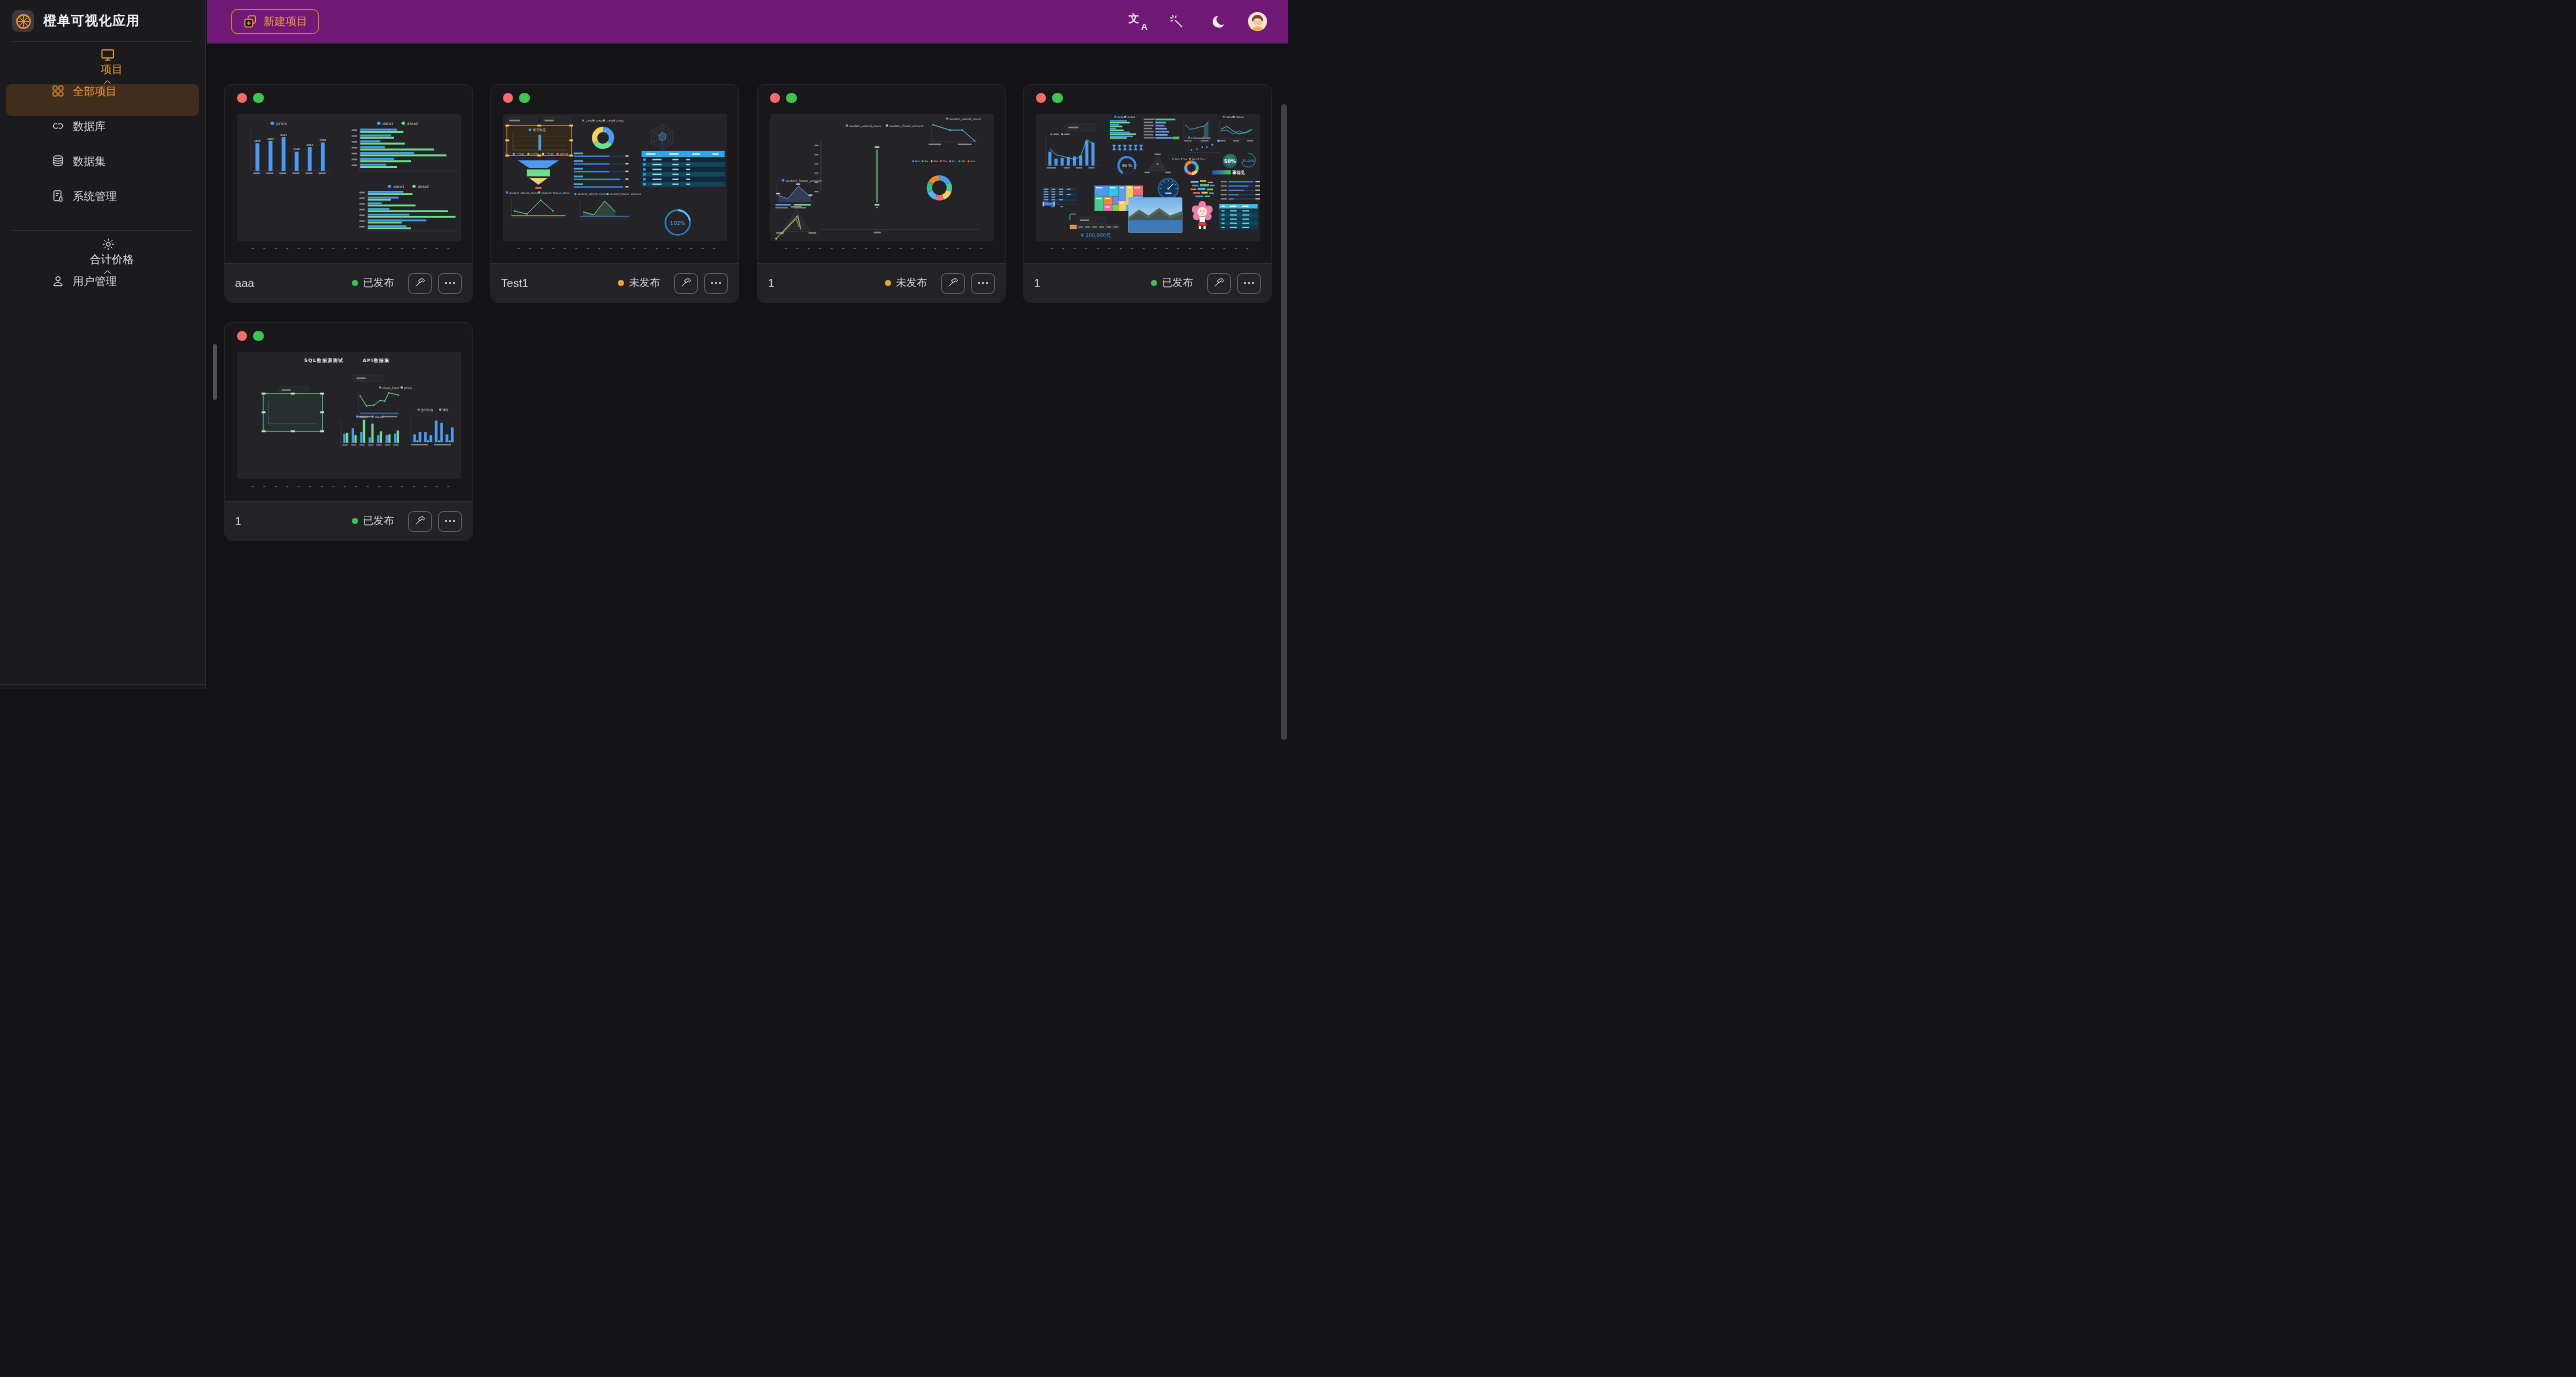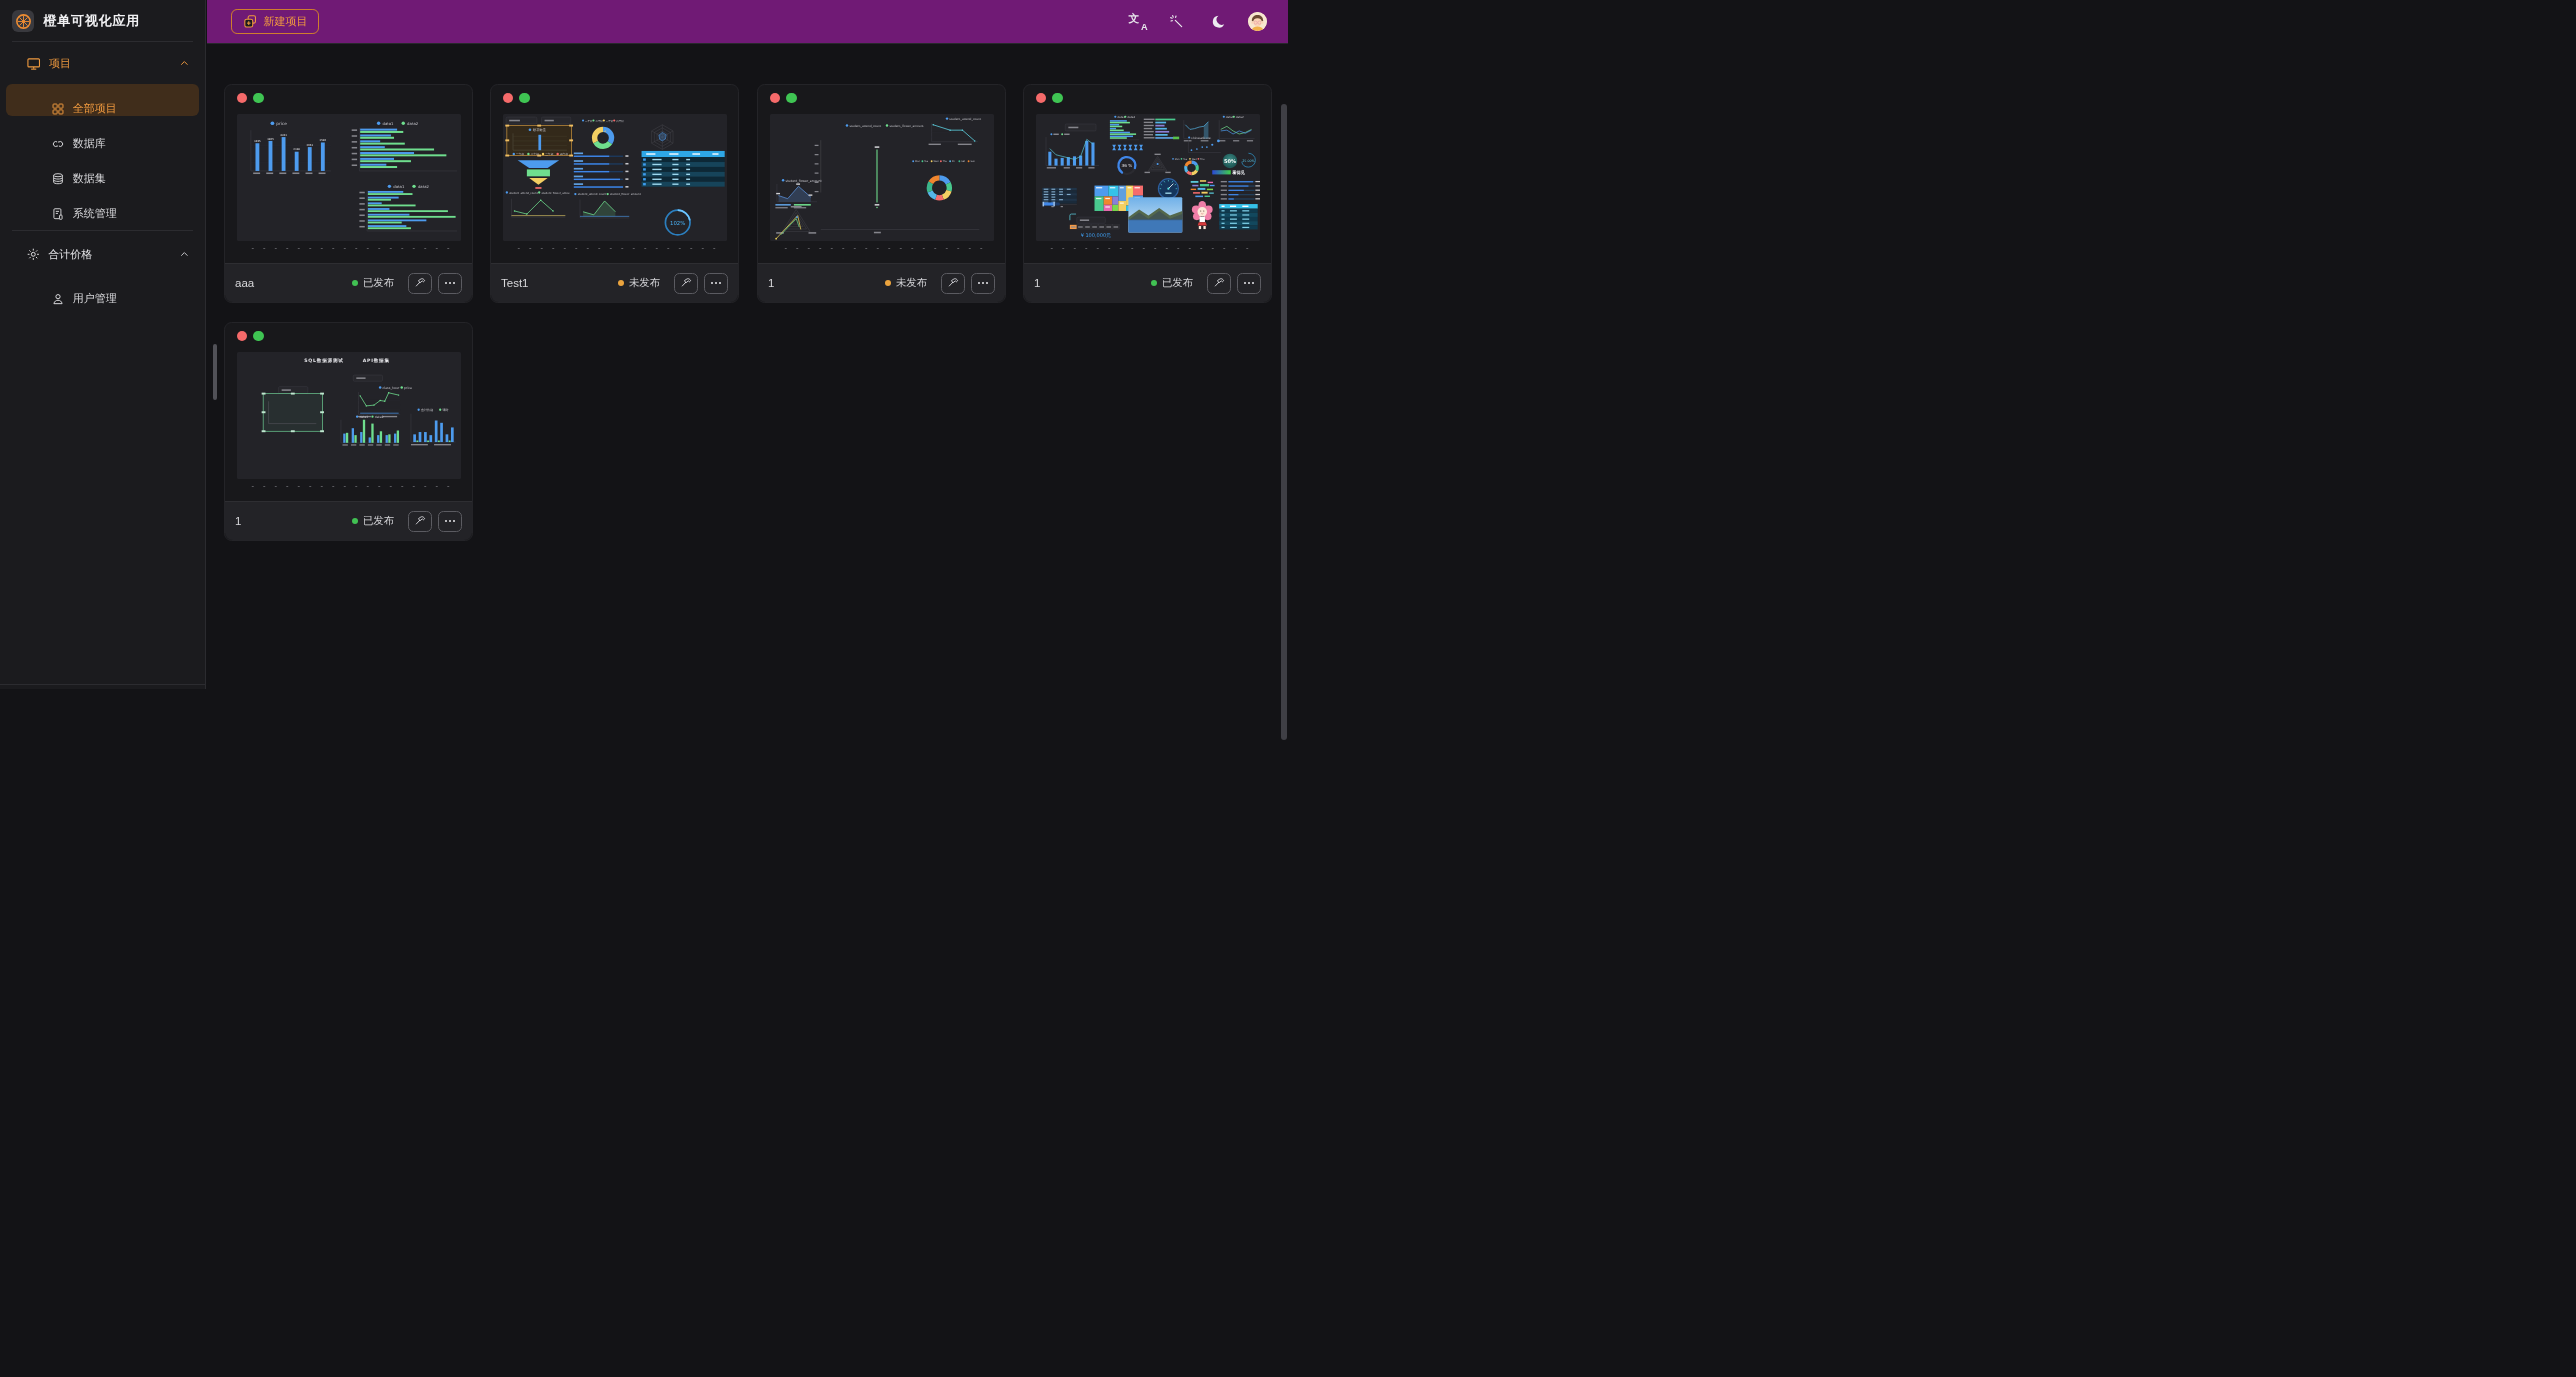--- a/index.html
+++ b/index.html
@@ -9,25 +9,25 @@
   
   .sidebar { position:absolute; left:0; top:0; width:206px; height:689px;
     background:#1b1b1e; border-right:0.8px solid #2b2b2f; }
   .logo-row { display:flex; align-items:center; gap:9.2px; padding:10px 12.3px 9.2px; }
   .logo-box { width:22px; height:22px; border-radius:6.1px; background:#39393e;
     display:flex; align-items:center; justify-content:center; }
   .app-title { font-size:13px; font-weight:bold; color:#f2f2f4; letter-spacing:0.8px; }
   .hr { height:0.8px; background:#2c2c30; margin:0 12.3px; }
   .nav { padding-top:4.6px; }
   .nav-head { display:flex; align-items:center; height:34px; padding:0 15.4px 0 26px;
-    cursor:pointer; }
+    cursor:pointer;flex-direction:column; }
   .nav-head .nlabel { margin-left:7.7px; font-size:11px; flex:1; }
   .nav-head.orange { color:#f09a3f; }
   .nav-head.plain { color:#e2e2e5; }
-  .nav-item { display:flex; align-items:flex-end; height:32px; margin:3.1px 6.1px;
+  .nav-item { display:flex; align-items:flex-start; height:32px; margin:3.1px 6.1px;
     padding-left:45px; border-radius:6.1px; color:#d9d9dc; font-size:11px; cursor:pointer; }
   .nav-item .nlabel { margin-left:7.7px; }
   .nav-item.active { background:#402d1b; color:#f09a3f; }
   .icon { display:inline-flex; flex:none; }
   .chev { color:inherit; }
   .sidebar-bottom { position:absolute; left:0; right:0; bottom:3.8px; height:0.8px; background:#2c2c30; }
   .side-scroll { position:absolute; left:213px; top:344px; width:3.8px; height:56px;
     border-radius:2.3px; background:#515157; }
 
   

